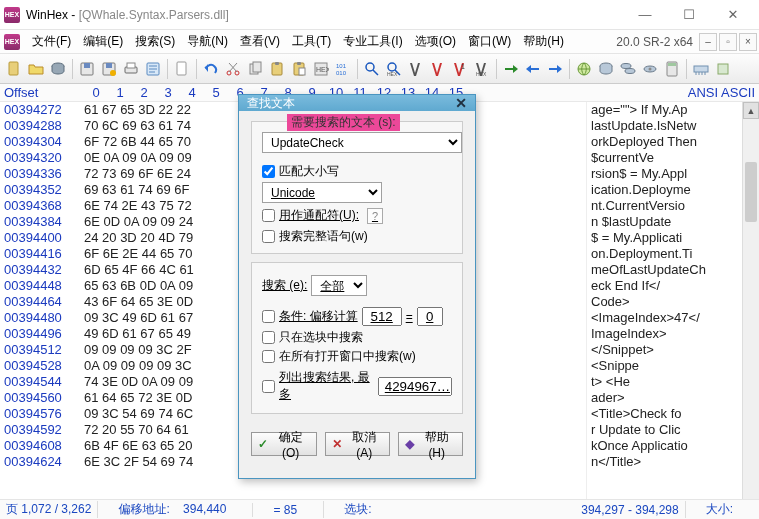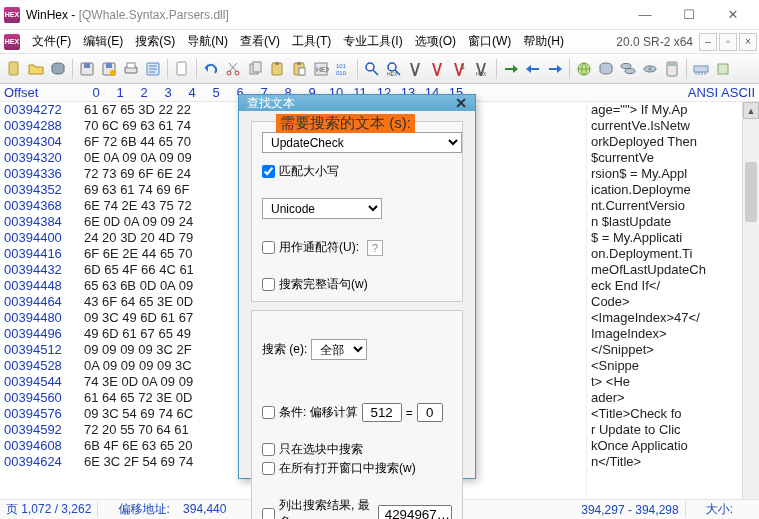--- a/index.html
+++ b/index.html
@@ -59,29 +59,29 @@
 
 .statusbar { position: absolute; left: 0; right: 0; bottom: 0; height: 20px; display: flex; align-items: center; font-size: 12px; color: #1a47c0; background: #fafafa; border-top: 1px solid #e5e5e5; padding: 0 6px; gap: 6px; }
 .statusbar .cell { border-left: 1px solid #ddd; padding: 0 20px; }
 
 
 .dialog { position: absolute; left: 238px; top: 94px; width: 238px; height: 385px; background: #f0f0f0; border: 1px solid #4a95c0; box-shadow: 2px 3px 8px rgba(0,0,0,.25); font-size: 12px; }
 .dialog .dtitle { height: 16px; background: linear-gradient(#7abbdd,#5fa9d0); color: #fff; display: flex; align-items: center; padding: 0 8px; }
 .dialog .dtitle .close { margin-left: auto; color: #203040; font-weight: bold; font-size: 14px;}
 .dialog .body { padding: 10px 12px 6px; }
 .dialog .grp { border: 1px solid #ccc; padding: 10px 10px 6px; margin-bottom: 8px; position: relative; background: #f7f7f7; }
-.dialog .grp .lb { position: absolute; top: -8px; left: 24px; background: #f97316; padding: 0 4px; font-size: 15px; color: #333;}
+.dialog .grp .lb { position: absolute; top: -8px; left: 35px; background: #ec4899; padding: 0 4px; font-size: 12px; color: #333;}
 .dialog select, .dialog input[type=text] { font-size: 12px; height: 21px; border: 1px solid #a0a0a0; background: #fff; padding: 1px 4px; }
 .dialog .w-full { width: 200px; }
 .dialog .chk { display: flex; align-items: center; gap: 4px; margin: 2px 0; font-size: 12px;}
 .dialog .chk input { width: 13px; height: 13px; }
 .dialog .btnrow { display: flex; gap: 8px; justify-content: space-between; padding: 4px 12px 8px; }
 .dialog .btn { height: 24px; padding: 2px 6px; border: 1px solid #999; background: linear-gradient(#fdfdfd,#e2e2e2); display: flex; align-items: center; gap: 3px; font-size: 12px;}
 .dialog .helpbtn { width: 16px; height: 16px; border: 1px solid #aaa; background: #fdfdfd; display: inline-flex; align-items: center; justify-content: center; color: #888; font-size: 11px; margin-left: 4px;}
-.dialog .inline { display: flex; align-items: center; gap: 4px; margin: 18px 0;}
+.dialog .inline { display: flex; align-items: center; gap: 4px; margin: 2px 0; text-decoration: underline;}
 .dialog .smallin { width: 40px; text-align: center; }
 .dialog .smallin2 { width: 26px; text-align: center; }
 .dialog .medin { width: 74px; text-align: right; }
 
 .icon-check { color: #2a8a2a; font-weight: bold; }
 .icon-cancel { color: #c03030; font-weight: bold; }
 .icon-help { color: #6a3fa7; font-weight: bold; }
 </style>
 </head>
 <body>
@@ -346,21 +346,21 @@
       <div>00394544</div>
       <div>00394560</div>
       <div>00394576</div>
       <div>00394592</div>
       <div>00394608</div>
       <div>00394624</div>
     </div>
   <div class="hexcol" id="hexcol"><div>61 67 65 3D 22 22</div><div>70 6C 69 63 61 74</div><div>6F 72 6B 44 65 70</div><div>0E 0A 09 0A 09 09</div><div>72 73 69 6F 6E 24</div><div>69 63 61 74 69 6F</div><div>6E 74 2E 43 75 72</div><div>6E 0D 0A 09 09 24</div><div>24 20 3D 20 4D 79</div><div>6F 6E 2E 44 65 70</div><div>6D 65 4F 66 4C 61</div><div>65 63 6B 0D 0A 09</div><div>43 6F 64 65 3E 0D</div><div>09 3C 49 6D 61 67</div><div>49 6D 61 67 65 49</div><div>09 09 09 09 3C 2F</div><div>0A 09 09 09 09 3C</div><div>74 3E 0D 0A 09 09</div><div>61 64 65 72 3E 0D</div><div>09 3C 54 69 74 6C</div><div>72 20 55 70 64 61</div><div>6B 4F 6E 63 65 20</div><div>6E 3C 2F 54 69 74</div></div>
   <div class="rightcol" id="asciicol">
       <div>age=""&gt; If My.Ap</div>
-      <div>currentVe.IsNetw</div>
+      <div>lastUpdate.IsNetw</div>
       <div>orkDeployed Then</div>
       <div>      $currentVe</div>
       <div>rsion$ = My.Appl</div>
       <div>ication.Deployme</div>
       <div>nt.CurrentVersio</div>
       <div>n     $lastUpdate</div>
       <div>$ = My.Applicati</div>
       <div>on.Deployment.Ti</div>
       <div>meOfLastUpdateCh</div>
       <div>eck     End If&lt;/</div>

